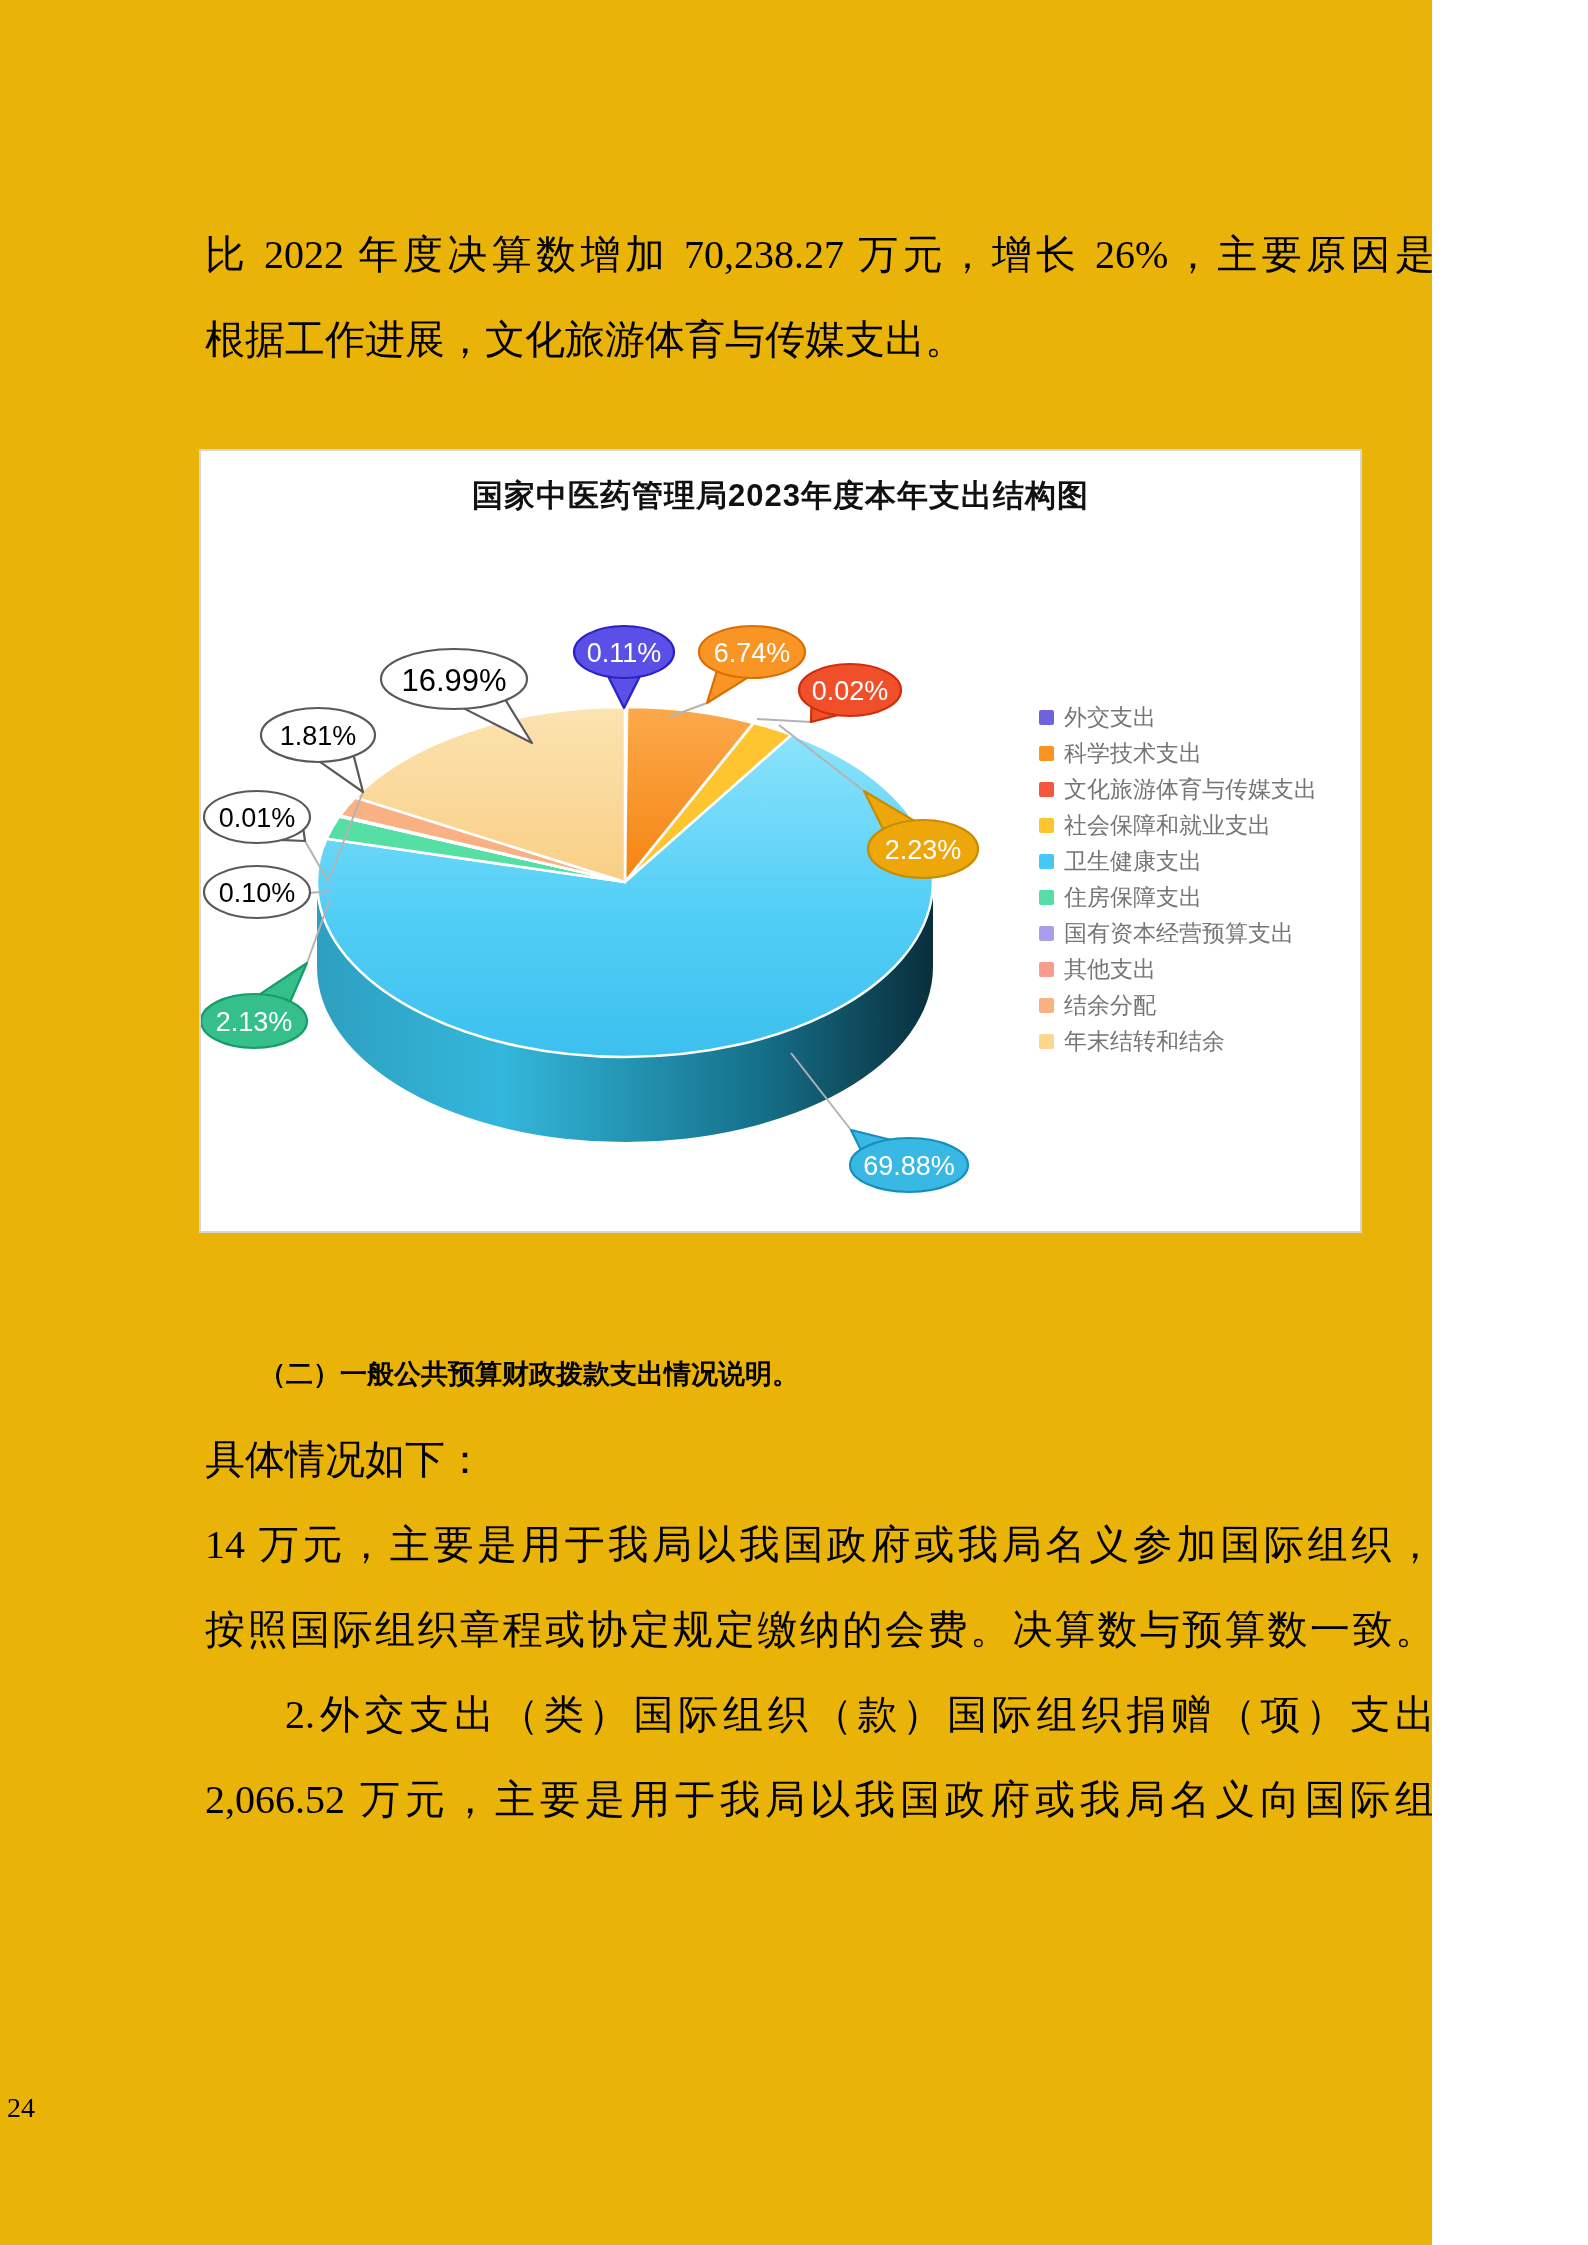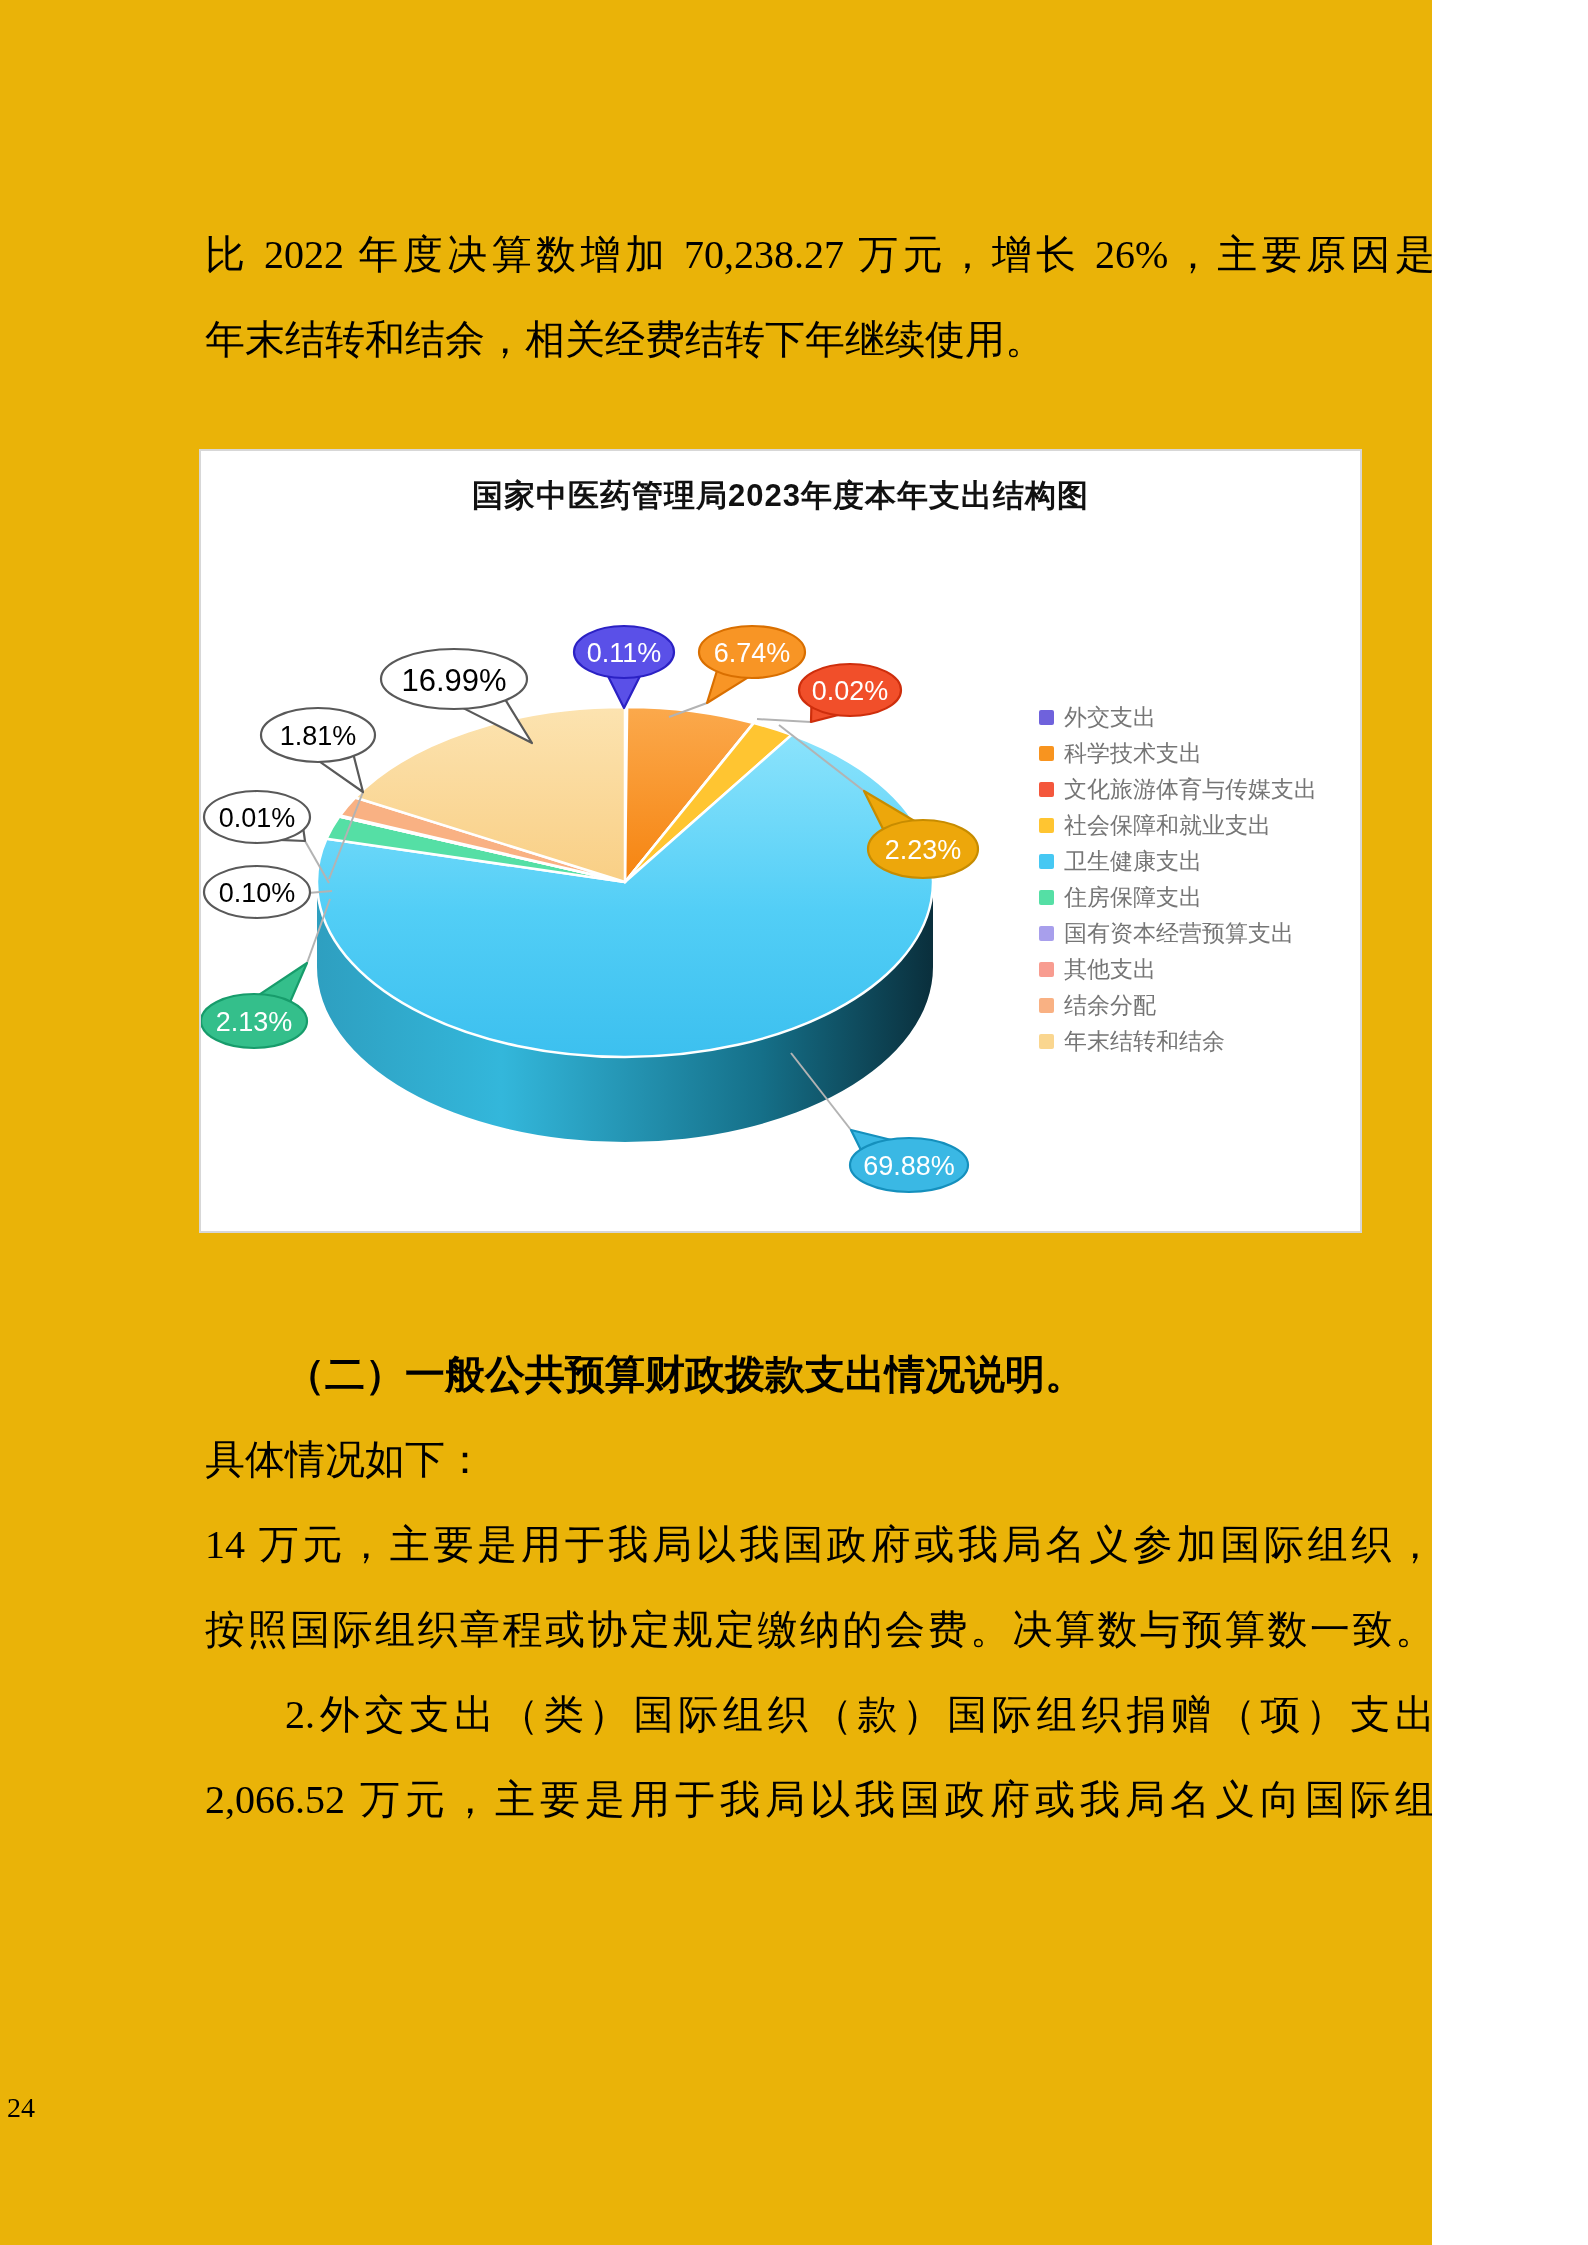--- a/index.html
+++ b/index.html
@@ -3,21 +3,21 @@
 <meta charset="utf-8">
 <style>
   html,body{margin:0;padding:0;background:#ffffff;}
   .page{position:relative;width:1432px;height:2245px;background:#eab308;overflow:hidden;
         font-family:"Liberation Serif","DejaVu Serif",serif;color:#000;}
   
   .textblock{position:absolute;left:205px;width:1230px;font-size:40px;line-height:85px;}
   .tline{height:85px;white-space:normal;}
   .tline.j{text-align:justify;text-align-last:justify;}
   .tline.ind{text-indent:2em;}
-  .heading{height:85px;font-weight:bold;text-indent:2em;font-size:40px;}
+  .heading{height:85px;font-weight:bold;text-indent:2em;font-size:27px;}
   .page-number{position:absolute;left:7px;top:2092px;width:1588px;text-align:left;
                font-size:28px;font-family:"Liberation Serif","DejaVu Serif",serif;}
   
   .chart-box{position:absolute;left:199px;top:449px;width:1163px;height:784px;
              border:2px solid #d7d7d7;background:#ffffff;box-sizing:border-box;}
   .chart-title{position:absolute;left:0;top:24px;width:100%;text-align:center;
                font-family:"Liberation Sans","DejaVu Sans",sans-serif;
                font-weight:bold;font-size:31px;color:#111;letter-spacing:1px;}
   .chart-svg{position:absolute;left:0;top:0;}
   .legend{position:absolute;left:838px;top:248px;font-family:"Liberation Sans","DejaVu Sans",sans-serif;}
@@ -26,21 +26,21 @@
   .legend-label{font-size:23px;color:#757575;white-space:nowrap;}
   svg text{font-family:"Liberation Sans","DejaVu Sans",sans-serif;}
 </style>
 </head>
 <body>
 
 <div class="page">
 
   <div class="textblock" style="top:212px;">
       <div class="tline j">比 2022 年度决算数增加 70,238.27 万元，增长 26%，主要原因是</div>
-      <div class="tline">年末结转和结余，相关经费结转下年继续使用。</div>
+      <div class="tline">根据工作进展，文化旅游体育与传媒支出。</div>
     </div>
 
   <div class="chart-box">
     <svg class="chart-svg" id="pie-svg" width="1159" height="780" viewBox="0 0 1159 780">
         <defs>
           <linearGradient id="gSide" x1="0" y1="0" x2="1" y2="0">
             <stop offset="0%" stop-color="#2E9FC0"></stop>
             <stop offset="30%" stop-color="#33B7DB"></stop>
             <stop offset="72%" stop-color="#157089"></stop>
             <stop offset="100%" stop-color="#0A2F3C"></stop>

